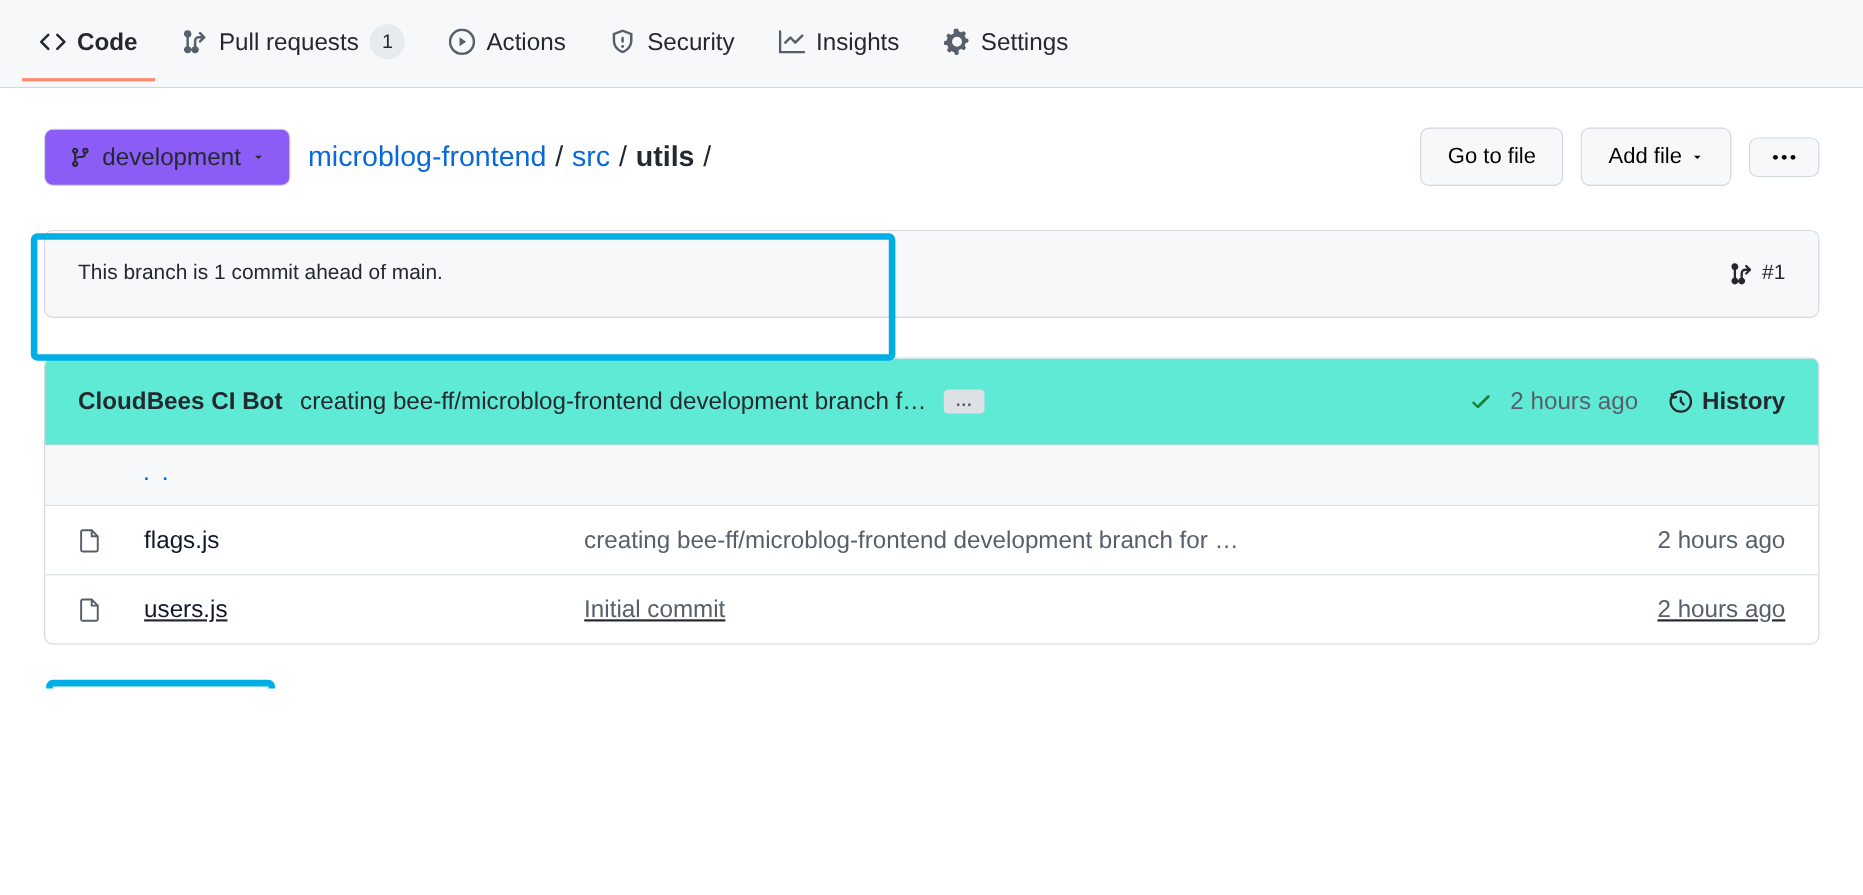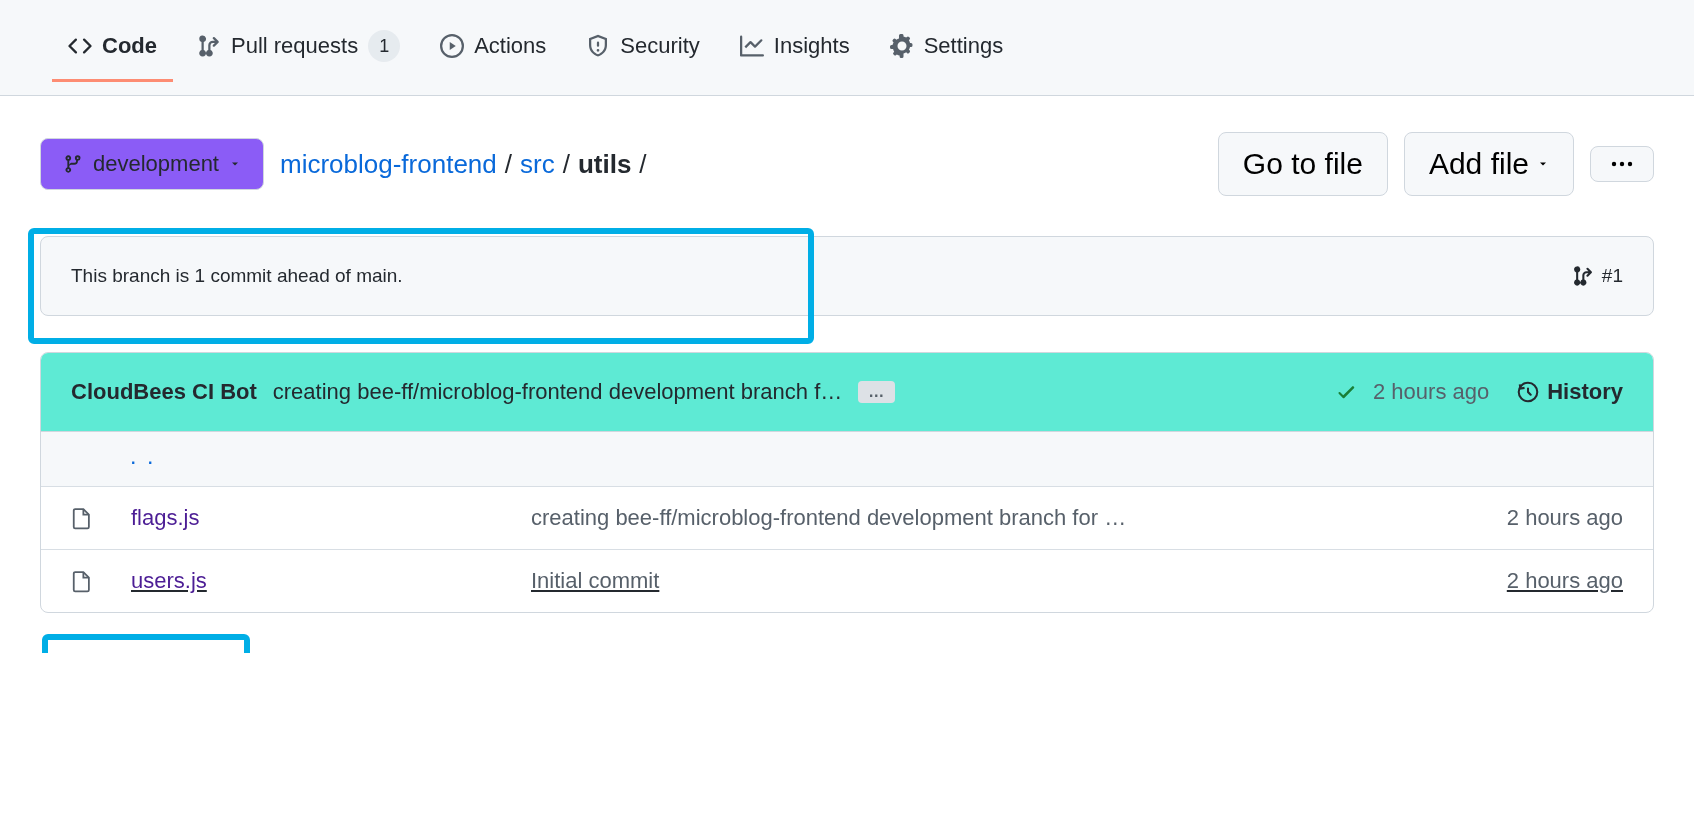--- a/index.html
+++ b/index.html
@@ -7,23 +7,23 @@
     font-family: -apple-system, BlinkMacSystemFont, "Segoe UI", Helvetica, Arial, sans-serif;
     background: #ffffff;
     color: #24292f;
     font-size: 14px;
   }
   .topnav {
     background: #f6f8fa;
     border-bottom: 1px solid #d0d7de;
     display: flex;
     align-items: center;
-    padding: 0 52px;
+    padding: 0 20px;
     gap: 8px;
-    height: 96px;
+    height: 80px;
   }
   .tab {
     display: flex;
     align-items: center;
     gap: 10px;
     padding: 20px 16px;
     font-size: 22px;
     color: #24292f;
     cursor: pointer;
     position: relative;
@@ -77,21 +77,21 @@
   }
   .breadcrumbs a { color: #0969da; text-decoration: none; }
   .breadcrumbs .sep { color: #24292f; margin: 0 4px; }
   .breadcrumbs .current { font-weight: 600; color: #24292f; }
   .spacer { flex: 1; }
   .btn {
     background: #f6f8fa;
     border: 1px solid #d0d7de;
     border-radius: 8px;
     padding: 14px 24px;
-    font-size: 30px;
+    font-size: 20px;
     font-weight: 500;
     cursor: pointer;
     display: inline-flex;
     align-items: center;
     gap: 8px;
   }
   .btn.icon-only { padding: 14px 20px; }
   .highlight-box1 {
     position: absolute;
     border: 6px solid #00aee6;
@@ -156,21 +156,21 @@
   .file-row:last-child { border-bottom: none; text-decoration: underline; }
   .file-row.parent {
     grid-template-columns: 60px 1fr;
     color:#0969da;
     font-weight:700;
     letter-spacing:4px;
     font-size:16px;
     background:#f6f8fa;
     border-bottom:1px solid #d8dee4;
   }
-  .file-row .fname { color:#4c1d95; }
+  .file-row .fname { color:#0f172a; }
   .file-row .msg { color:#57606a; white-space:nowrap; overflow:hidden; text-overflow:ellipsis;}
   .file-row .when { color:#57606a; text-align:right; }
   svg { display:block; }
 </style>
 </head>
 <body>
 
 <div class="topnav">
   <div class="tab active">
     <span class="icon">

